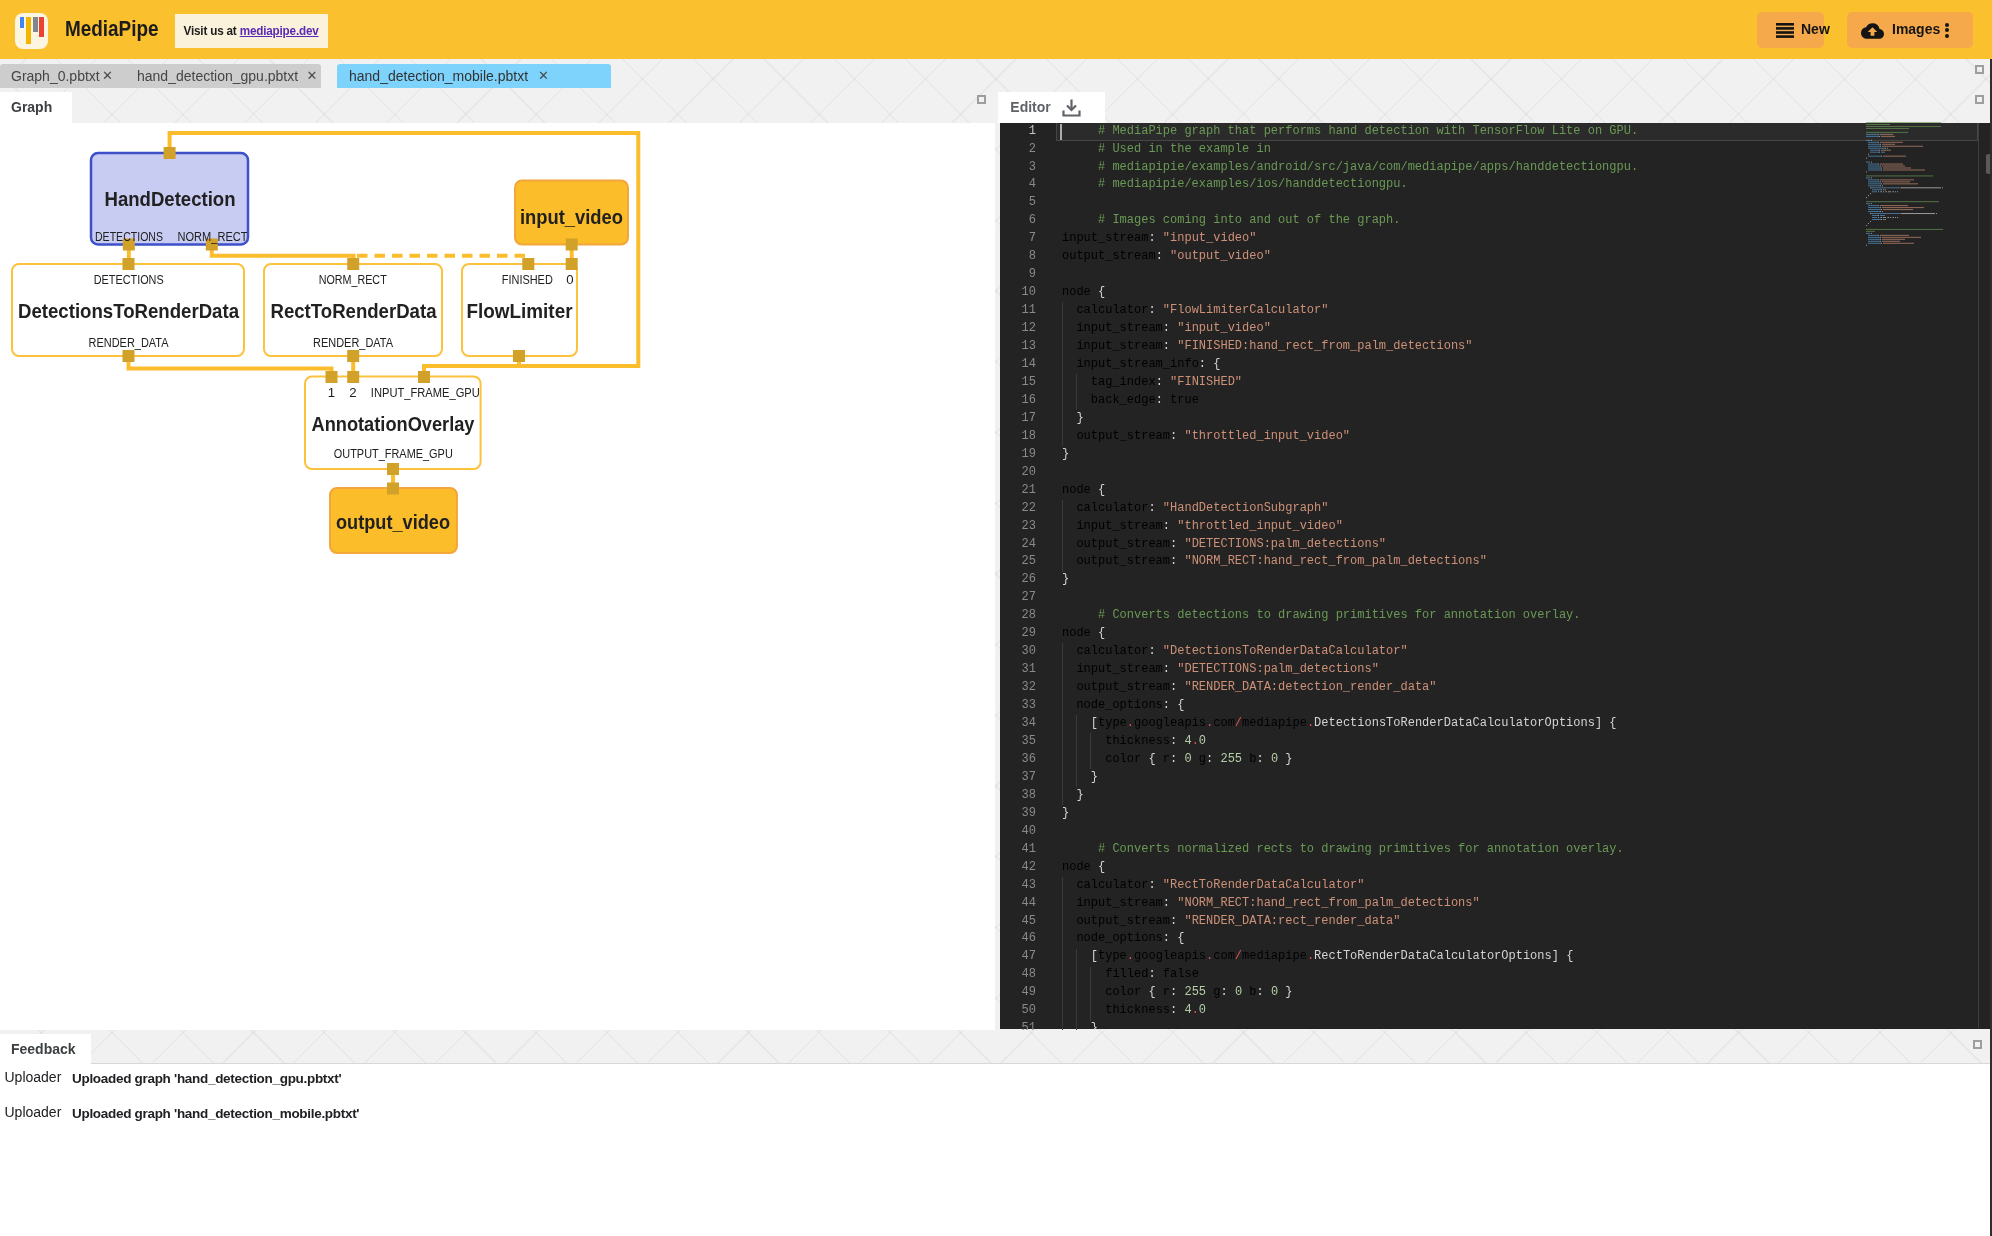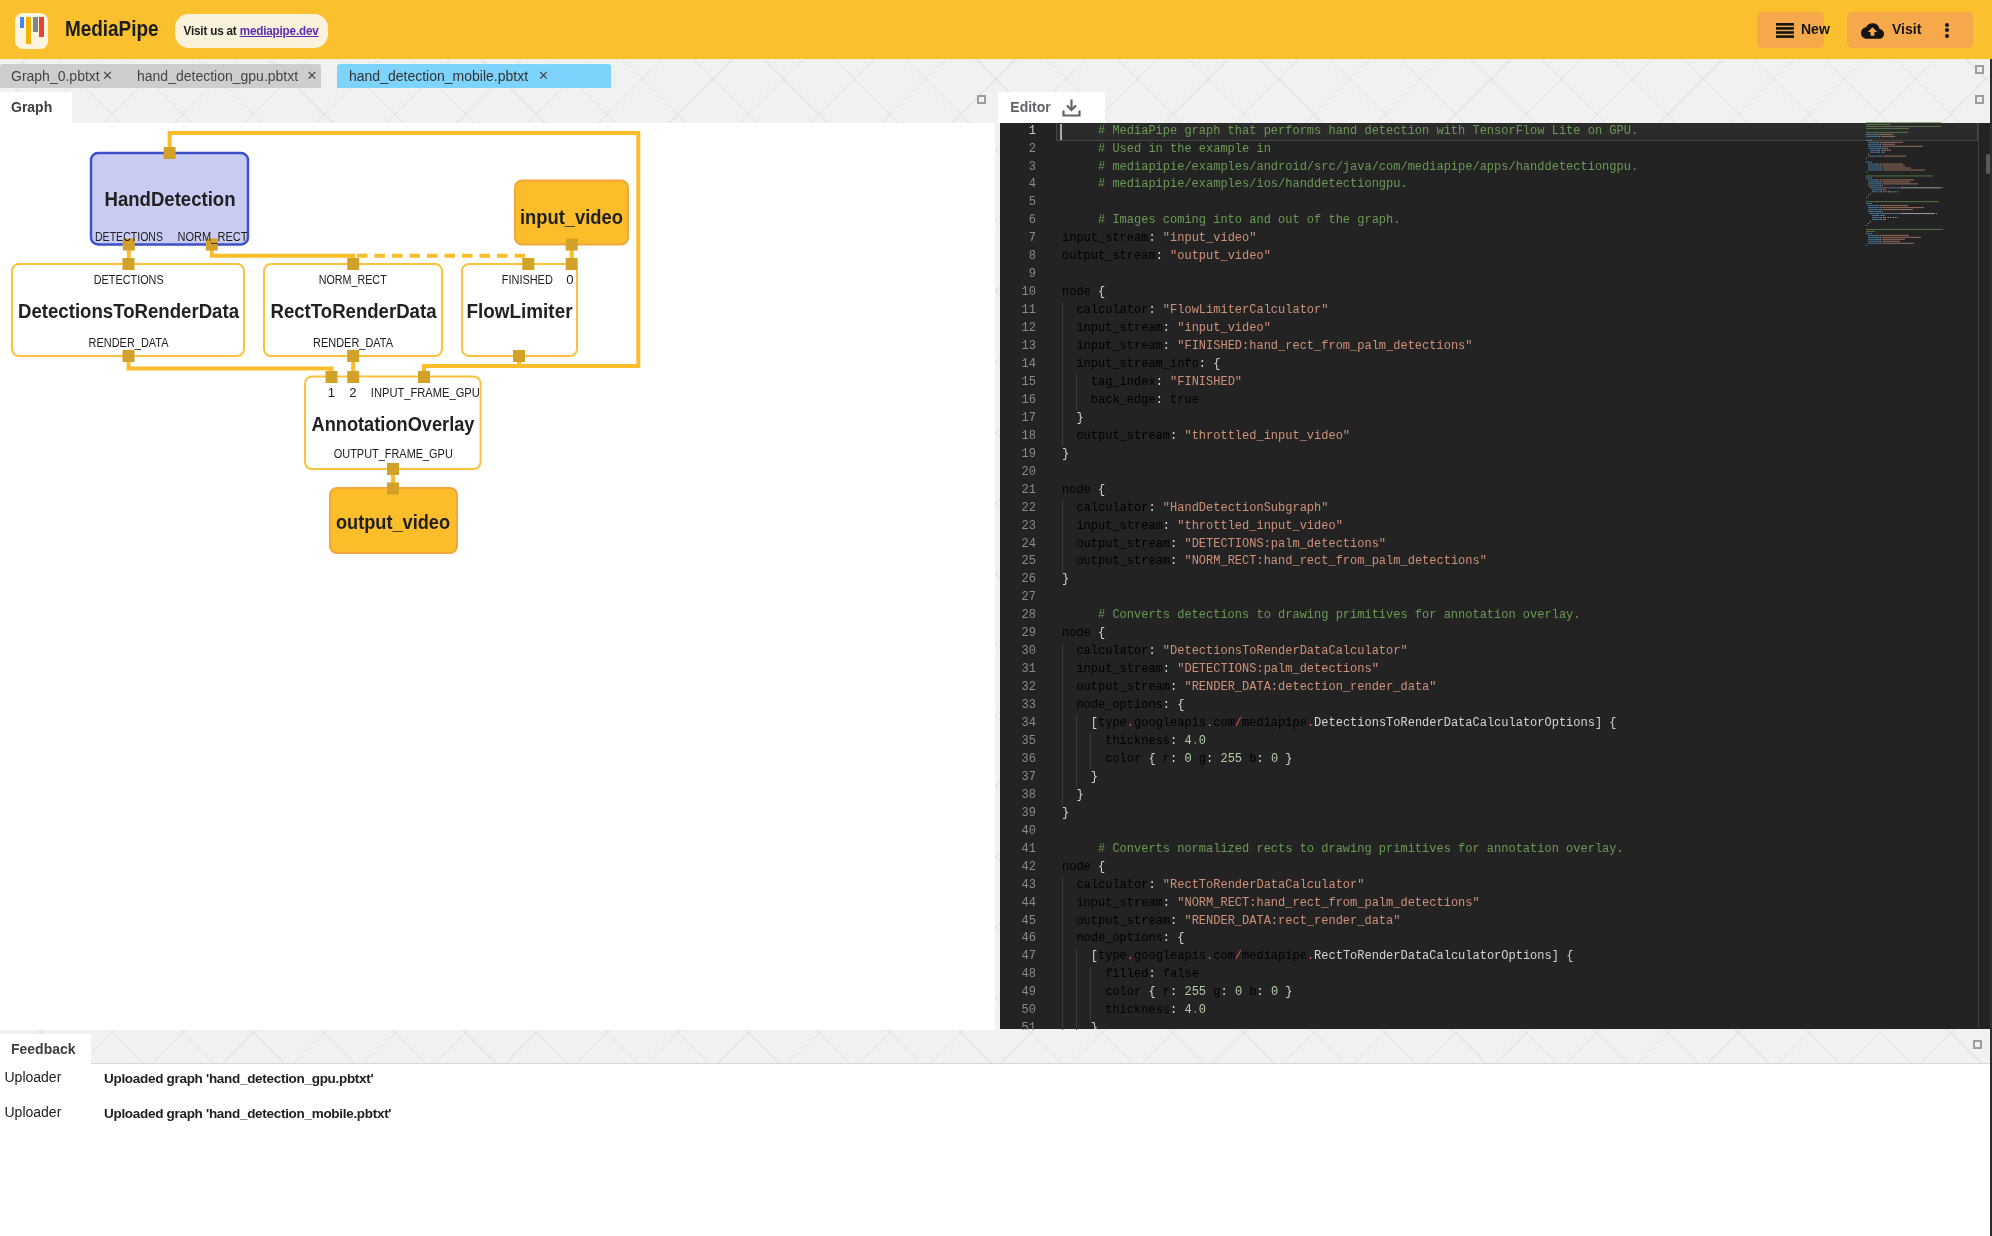--- a/index.html
+++ b/index.html
@@ -1,21 +1,21 @@
 <!DOCTYPE html>
 <html><head><meta charset="utf-8">
 <style>
 html,body{margin:0;padding:0;width:1992px;height:1236px;overflow:hidden;background:#fff;font-family:"Liberation Sans",sans-serif;}
 *{box-sizing:border-box;}
 .abs{position:absolute;}
 #header{position:absolute;left:0;top:0;width:1992px;height:59px;background:#FBC02D;}
 #logo{position:absolute;left:15px;top:13px;width:33px;height:35.5px;border-radius:8px;background:#FCF5DF;}
 #logo i{position:absolute;}
 #brand{position:absolute;left:65px;top:16px;font-size:22px;font-weight:bold;color:#1c1c1c;transform:scaleX(0.86);transform-origin:left center;white-space:nowrap;}
-#visit{position:absolute;left:175px;top:14px;width:153px;height:34px;border-radius:14px;background:#FBF2DC;font-size:13px;letter-spacing:-0.2px;font-weight:bold;color:#1c1c1c;text-align:center;line-height:34px;white-space:nowrap;}
+#visit{position:absolute;left:175px;top:14px;width:153px;height:34px;border-radius:0;background:#FBF2DC;font-size:13px;letter-spacing:-0.2px;font-weight:bold;color:#1c1c1c;text-align:center;line-height:34px;white-space:nowrap;}
 #visit>span{display:inline-block;transform:scaleX(0.9);transform-origin:center;}
 #visit a{color:#5B2AB5;text-decoration:underline;}
 .hbtn{position:absolute;top:12px;height:36px;border-radius:5px;background:#F5A94B;color:#141414;font-size:14px;font-weight:bold;}
 #btnNew{left:1757px;width:67px;}
 #btnUp{left:1847px;width:126px;}
 #bg-strips{position:absolute;left:0;top:59px;width:1992px;height:1005px;background-color:#F1F1F1;
 background-image:repeating-linear-gradient(45deg,rgba(0,0,0,0.035) 0 1.6px,transparent 1.6px 50px),repeating-linear-gradient(-45deg,rgba(0,0,0,0.035) 0 1.6px,transparent 1.6px 50px);}
 .ftab{position:absolute;top:63.5px;height:24.5px;background:#CDCDCD;border-radius:3px 3px 0 0;font-size:14px;color:#454545;}
 .ftab .lbl{position:absolute;left:11px;top:0;line-height:24.5px;white-space:nowrap;}
 .ftab .x{position:absolute;top:4px;font-size:13px;color:#4a4a4a;}
@@ -36,21 +36,21 @@
 #gutter{position:absolute;left:1000px;top:122.6px;width:36px;text-align:right;color:#8A8A8A;}
 #gutter .gA{color:#C6C6C6;}
 #codecol{position:absolute;left:1062.0px;top:122.6px;}
 .tc{color:#6A9955;padding-left:36px;} .tk{color:#000000;} .ts{color:#CE9178;} .tn{color:#B5CEA8;} .tr{color:#E05252;} .tp{color:#D4D4D4;} .tw{color:#D4D4D4;}
 .ig{position:absolute;width:1px;background:#3a3a3a;}
 #cursor{position:absolute;left:1060px;top:123.5px;width:2px;height:16.5px;background:#ABABAB;}
 #mmsep{position:absolute;left:1978px;top:123px;width:1px;height:905px;background:#3f3f3f;}
 #ovmark{position:absolute;left:1985.5px;top:154px;width:5.5px;height:20px;background:#5a5a5a;border-radius:2px;}
 #rowarea{position:absolute;left:0;top:1064px;width:1992px;height:172px;background:#fff;}
 .uplrow{position:absolute;font-size:14px;color:#202124;}
-.uplrow b{font-weight:bold;font-size:13.5px;letter-spacing:-0.3px;margin-left:32px;}
+.uplrow b{font-weight:bold;font-size:13.5px;letter-spacing:-0.3px;}
 #redge{position:absolute;left:1990.3px;top:59px;width:1.7px;height:1177px;background:#2e2e2e;}
 svg text{font-family:"Liberation Sans",sans-serif;}
 </style></head>
 <body>
 <div id="bg-strips"></div>
 <div id="header">
  <div id="logo">
   <i style="left:4.8px;top:4.4px;width:4.4px;height:10.8px;background:#4285F4"></i>
   <i style="left:10.5px;top:4.4px;width:5.2px;height:26.3px;background:#F4B400"></i>
   <i style="left:17.8px;top:4.4px;width:5.2px;height:14.2px;background:#80868B"></i>
@@ -66,21 +66,21 @@
           <rect x="0" y="8.2" width="18" height="2.6"></rect>
           <rect x="0" y="12.3" width="18" height="2.6"></rect>
         </g>
    </svg>
    <span style="position:absolute;left:44px;top:9px">New</span>
  </div>
  <div class="hbtn" id="btnUp">
    <svg width="23" height="16" style="position:absolute;left:14px;top:11px" viewBox="0 0 24 16">
      <path fill="#141414" d="M19.35 6.04A7.49 7.49 0 0 0 12 0C9.11 0 6.6 1.64 5.35 4.04A5.994 5.994 0 0 0 0 10c0 3.31 2.69 6 6 6h13c2.76 0 5-2.24 5-5 0-2.64-2.05-4.78-4.65-4.96zM14 9v4h-4V9H7l5-5 5 5h-3z"></path>
    </svg>
-   <span style="position:absolute;left:45px;top:9px">Visit</span>
+   <span style="position:absolute;left:45px;top:9px">Images</span>
    <i style="position:absolute;left:98px;top:10.5px;width:4.4px;height:4.4px;border-radius:50%;background:#141414"></i>
    <i style="position:absolute;left:98px;top:16.1px;width:4.4px;height:4.4px;border-radius:50%;background:#141414"></i>
    <i style="position:absolute;left:98px;top:21.7px;width:4.4px;height:4.4px;border-radius:50%;background:#141414"></i>
  </div>
 </div>
 <div class="ftab" style="left:0;width:140px">
     <span class="lbl">Graph_0.pbtxt</span>
     <span class="x" style="left:102px">✕</span>
   </div>
 <div class="ftab" style="left:124.5px;width:196px">

